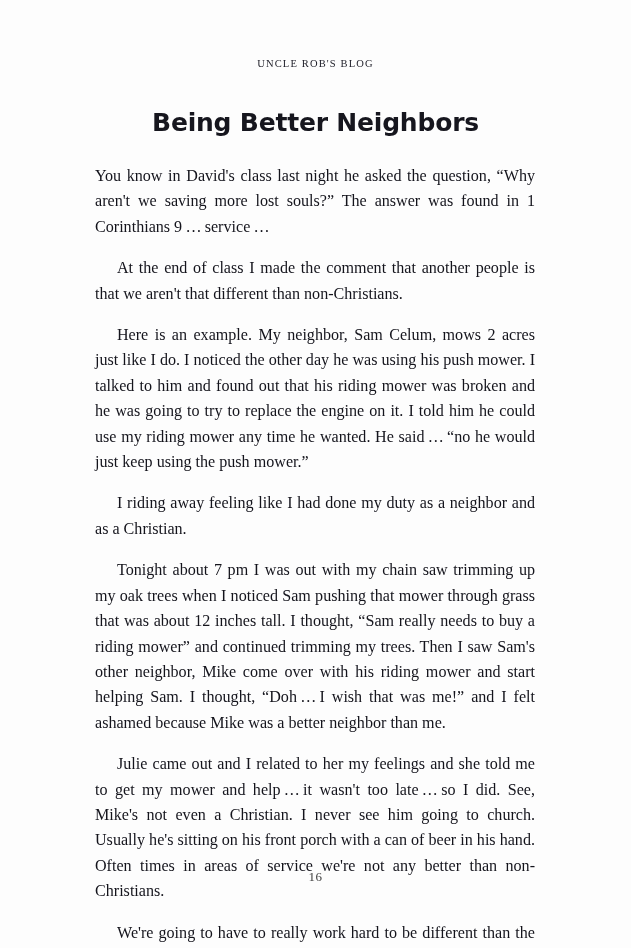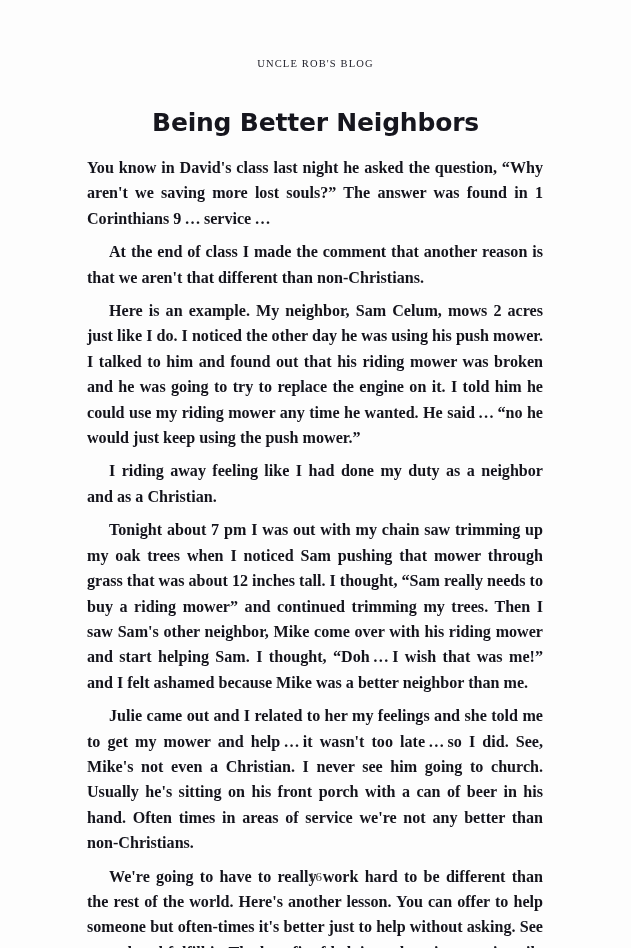--- a/index.html
+++ b/index.html
@@ -55,24 +55,23 @@
     left: 79px;
     width: 472px;
     font-size: 16.1px;
     line-height: 25.4px;
     text-align: justify;
     text-justify: inter-word;
     color: #14141c;
     -webkit-font-smoothing: antialiased;
   }
   .body-copy p {
-    margin: 8px;
+    margin: 16px;
     text-indent: 22px;
     hyphens: manual;
-    font-weight: bold;
   }
   .body-copy p.first {
     text-indent: 0;
   }
   .body-copy p:last-child {
     text-align: justify;
   }
   .folio {
     position: absolute;
     top: 869px;
@@ -89,21 +88,21 @@
 <body>
 
 <div class="page">
 
   <div class="running-head">UNCLE ROB'S BLOG</div>
 
   <h1 class="chapter-title">Being Better Neighbors</h1>
 
   <div class="body-copy">
     <p class="first">You know in David's class last night he asked the question, “Why aren't we saving more lost souls?” The answer was found in 1 Corinthians 9 … service …</p>
-    <p>At the end of class I made the comment that another reason is that we aren't that different than non-Christians.</p>
+    <p>At the end of class I made the comment that another people is that we aren't that different than non-Christians.</p>
     <p>Here is an example. My neighbor, Sam Celum, mows 2 acres just like I do. I noticed the other day he was using his push mower. I talked to him and found out that his riding mower was broken and he was going to try to replace the engine on it. I told him he could use my riding mower any time he wanted. He said … “no he would just keep using the push mower.”</p>
     <p>I riding away feeling like I had done my duty as a neighbor and as a Christian.</p>
     <p>Tonight about 7 pm I was out with my chain saw trimming up my oak trees when I noticed Sam pushing that mower through grass that was about 12 inches tall. I thought, “Sam really needs to buy a riding mower” and continued trimming my trees. Then I saw Sam's other neighbor, Mike come over with his riding mower and start helping Sam. I thought, “Doh … I wish that was me!” and I felt ashamed because Mike was a better neighbor than me.</p>
     <p>Julie came out and I related to her my feelings and she told me to get my mower and help … it wasn't too late … so I did. See, Mike's not even a Christian. I never see him going to church. Usually he's sitting on his front porch with a can of beer in his hand. Often times in areas of service we're not any better than non-Christians.</p>
     <p>We're going to have to really work hard to be different than the rest of the world. Here's another lesson. You can offer to help someone but often-times it's better just to help without asking. See a need and fulfill it. The benefit of helping others is not primarily for them … it's for you and me … it turns us into better people and we might convert a lost soul along the way.</p>
   </div>
 
   <div class="folio">16</div>
 
 </div>

